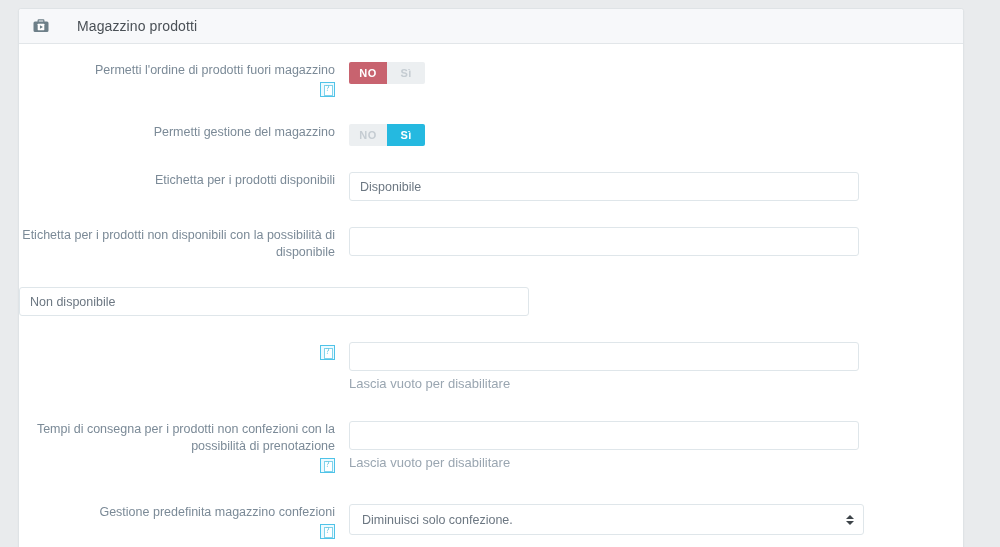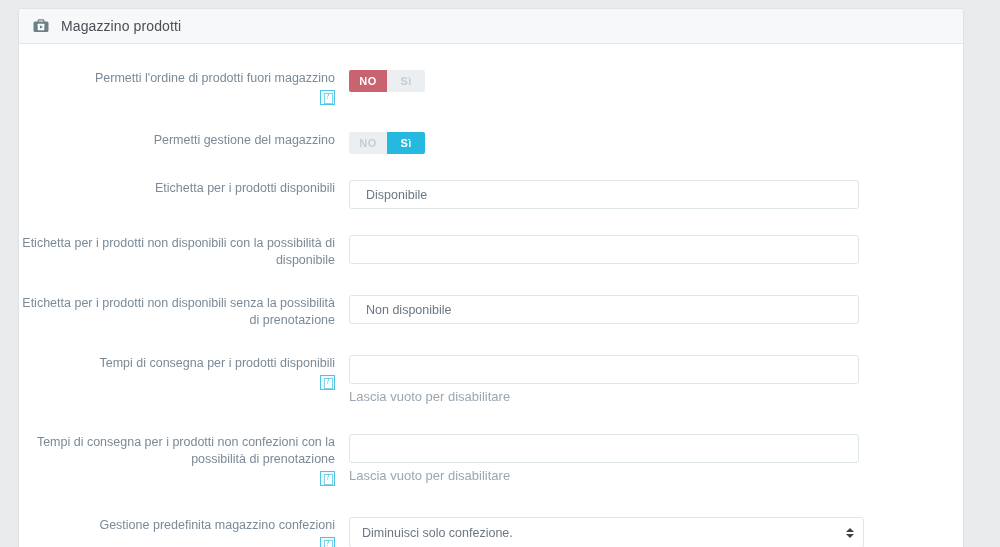--- a/index.html
+++ b/index.html
@@ -41,20 +41,21 @@
   .panel-header .hdr-icon {
     width: 20px; height: 20px;
     margin-right: 10px;
     display: flex; align-items: center; justify-content: center;
   }
   .panel-title {
     font-size: 14px;
     color: #4a5056;
     font-weight: 400;
     letter-spacing: .1px;
+    margin-left: 16px;
   }
 
   
   .panel-body {
     padding: 18px 0 0 0;
   }
 
   .form-row {
     display: flex;
     align-items: flex-start;
@@ -130,21 +131,21 @@
   .sw-on-active    { background: #25b9e0; color: #ffffff; }
 
   
   .txt-input {
     display: block;
     width: 510px;
     height: 29px;
     border: 1px solid #dfe6ea;
     border-radius: 3px;
     background: #fff;
-    padding: 0 16px;
+    padding: 0 10px;
     font-size: 12.5px;
     color: #6c7782;
     font-family: "Liberation Sans", sans-serif;
     outline: none;
   }
   .txt-input::placeholder { color: #b9c2c9; }
 
   .hint {
     display: block;
     margin-top: 5px;
@@ -185,21 +186,21 @@
   .sel-arrows i {
     display: block;
     width: 0; height: 0;
     border-left: 4px solid transparent;
     border-right: 4px solid transparent;
   }
   .sel-arrows i.up   { border-bottom: 4px solid #3d4449; }
   .sel-arrows i.down { border-top: 4px solid #3d4449; }
 
   
-  .row-sp-1 { margin-top: 8px; }
+  .row-sp-1 { margin-top: 0; }
   .row-sp   { margin-top: 26px; }
   .row-sp-b { margin-top: 30px; }
 </style>
 </head>
 <body>
 
 <div id="viewport">
 
   <div class="panel">
 
@@ -255,31 +256,27 @@
       <div class="form-row row-sp">
         <div class="form-label">
           <span class="lbl-text">Etichetta per i prodotti non disponibili con la possibilità di disponibile</span>
         </div>
         <div class="form-control-col">
           <input class="txt-input" type="text" value="" style="">
         </div>
       </div>
 
       <div class="form-row row-sp">
-        <div class="form-label">
-          <span class="lbl-text">Etichetta per i prodotti non disponibili senza la possibilità di prenotazione</span>
-        </div>
         <div class="form-control-col">
           <input class="txt-input" type="text" value="Non disponibile" style="">
         </div>
       </div>
 
       <div class="form-row row-sp">
         <div class="form-label">
-          <span class="lbl-text">Tempi di consegna per i prodotti disponibili</span>
           <span class="help-wrap">
             <span class="help-icon"><span class="qm">?</span></span>
           </span>
         </div>
         <div class="form-control-col">
           <input class="txt-input" type="text" value="" style="">
           <span class="hint">Lascia vuoto per disabilitare</span>
         </div>
       </div>
 

